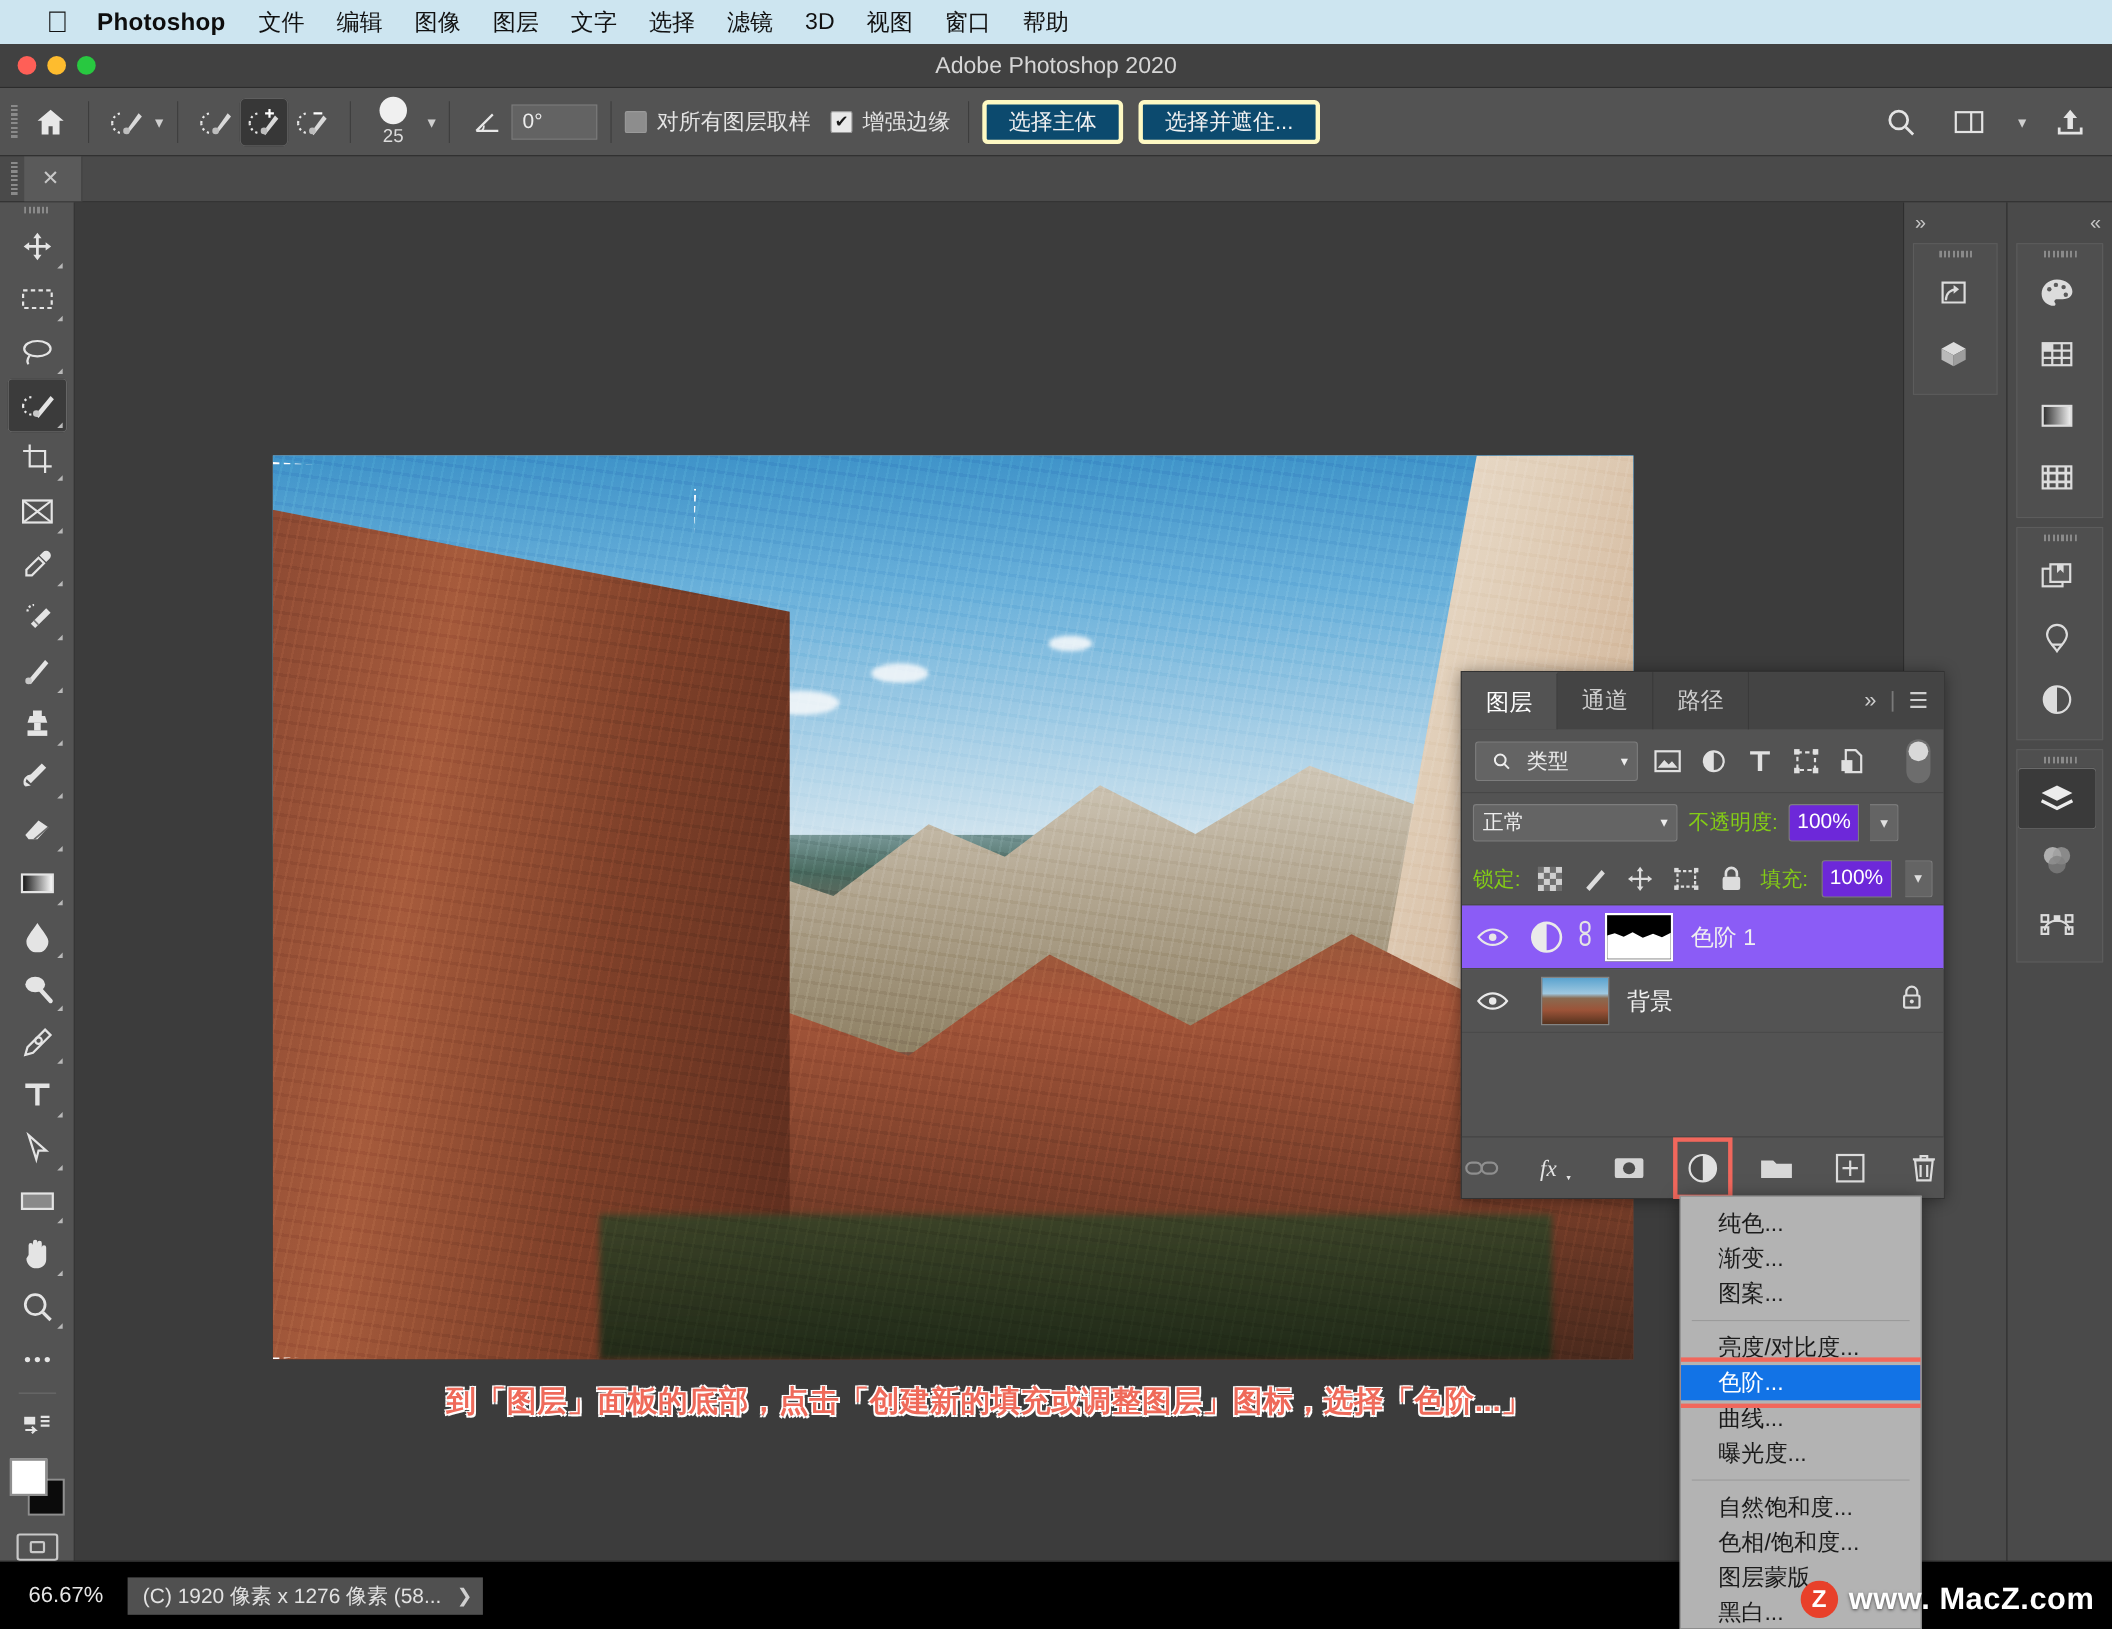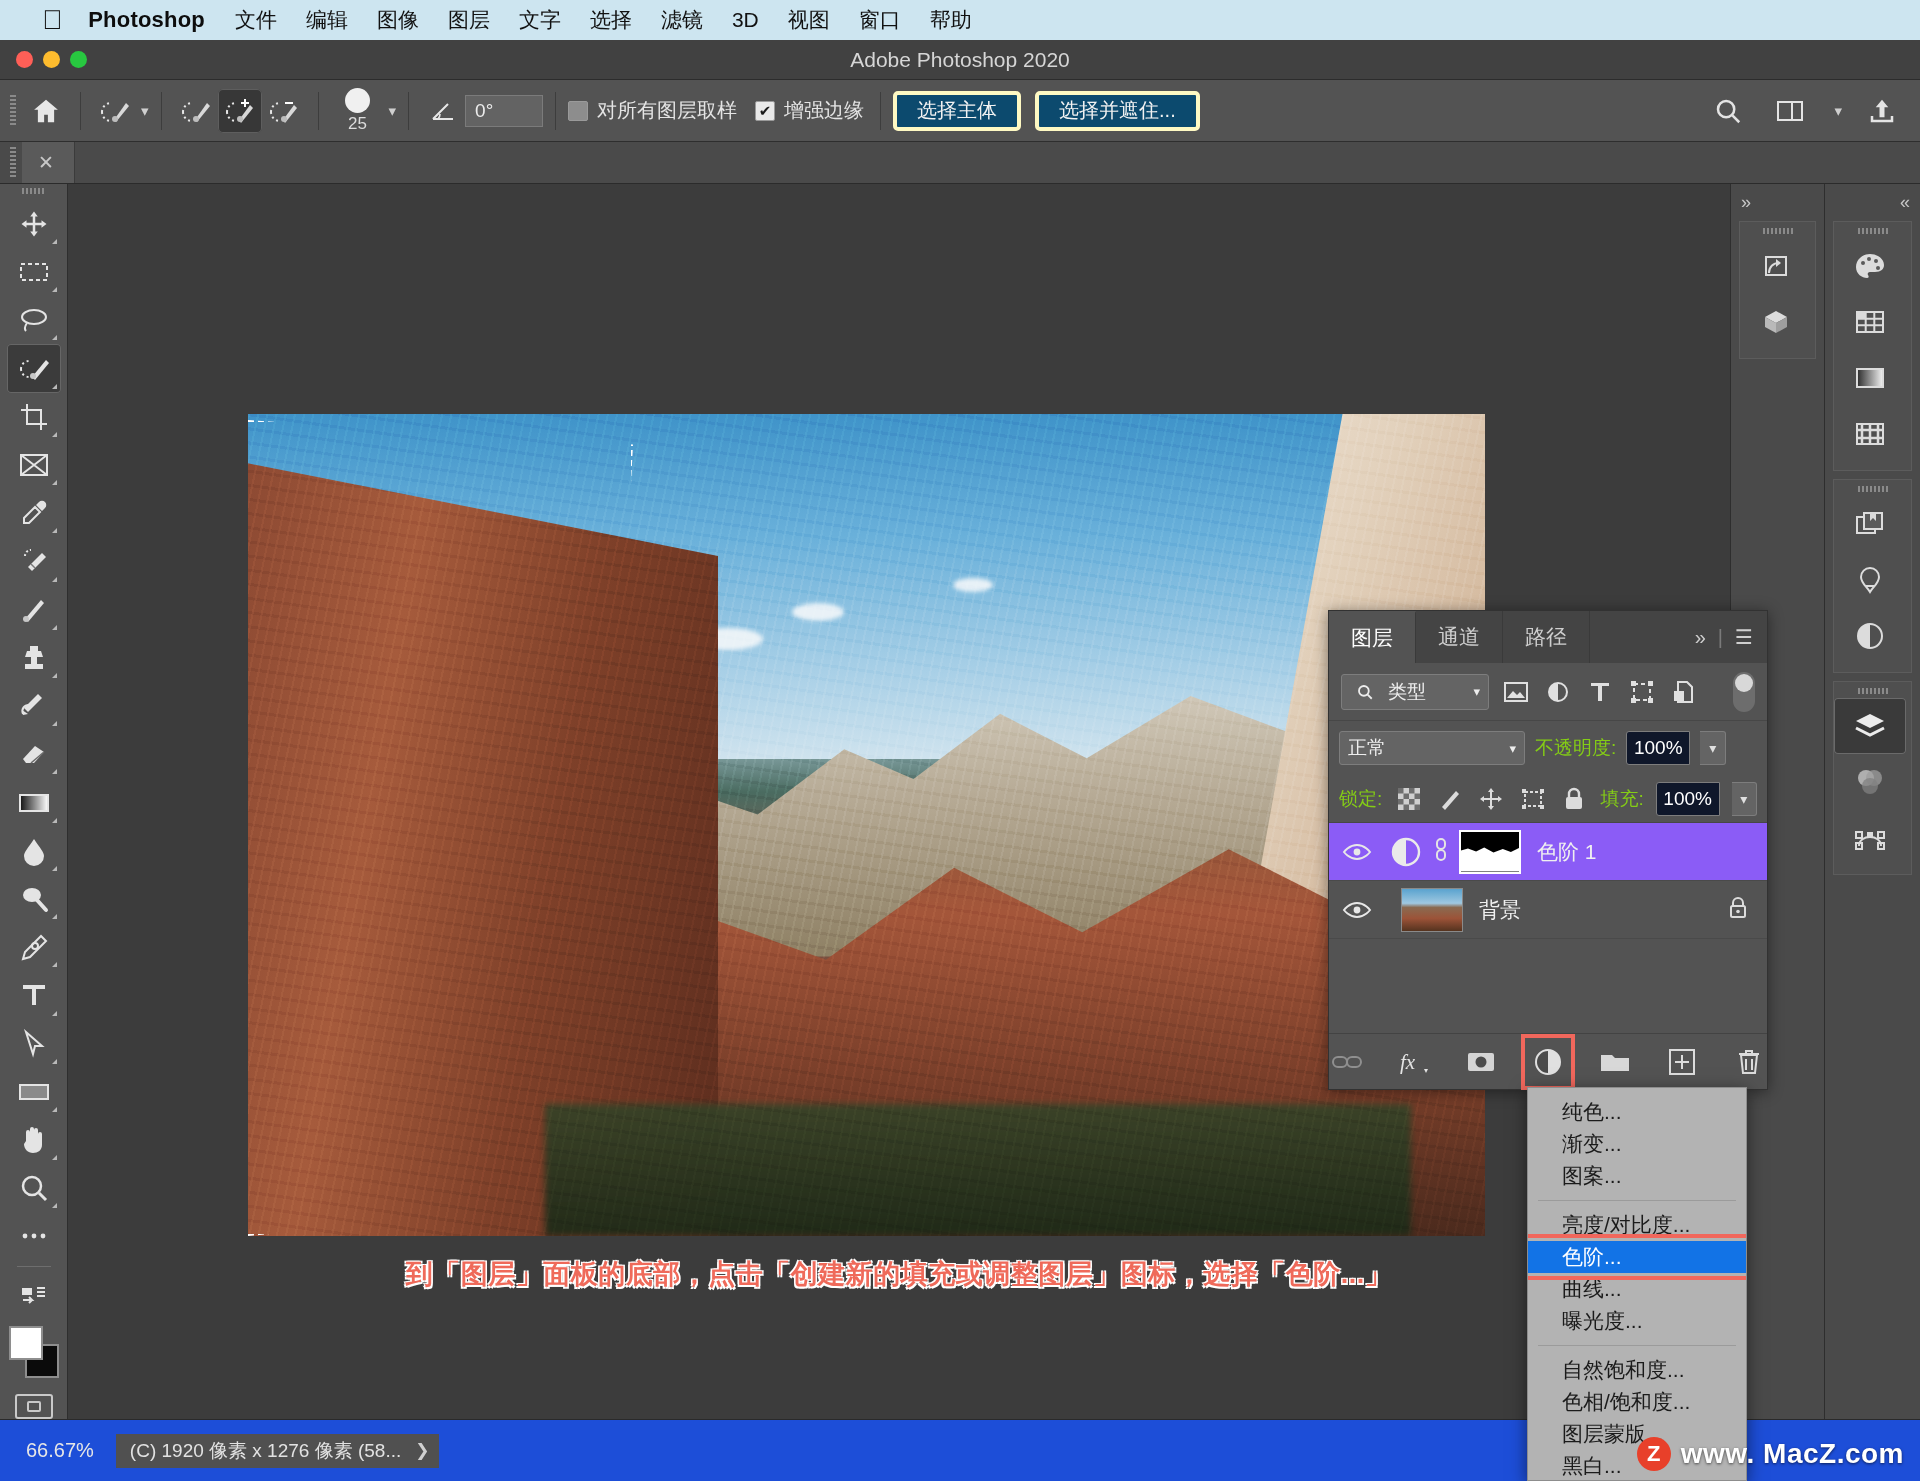--- a/index.html
+++ b/index.html
@@ -180,21 +180,21 @@
                 color: #ededed; font-size: 19px; }
   .ficon { width: 30px; height: 30px; display: flex; align-items: center; justify-content: center; }
   .lp-toggle { margin-left: auto; width: 22px; height: 40px; border-radius: 11px; background: #6d6d6d;
                position: relative; }
   .lp-toggle::after { content:""; position: absolute; top: 2px; left: 2px; width: 18px; height: 18px;
                border-radius: 50%; background: #d8d8d8; }
   .lp-blend { height: 54px; display: flex; align-items: center; gap: 10px; padding: 0 10px; }
   .selectbox { height: 34px; background: #646464; border: 1px solid #7d7d7d; border-radius: 3px;
                display: flex; align-items: center; padding: 0 8px; color: #ededed; font-size: 19px; }
   .lbl { color: #84cc16; font-size: 19px; white-space: nowrap; }
-  .valbox { height: 34px; background: #0f172a; border: 1px solid #7d7d7d; border-radius: 3px 0 0 3px;
+  .valbox { height: 34px; background: #6d28d9; border: 1px solid #7d7d7d; border-radius: 3px 0 0 3px;
             display: flex; align-items: center; justify-content: center; padding: 0 6px;
             color: #ffffff; font-size: 19px; min-width: 64px;}
   .stepper { height: 34px; width: 26px; background: #646464; border: 1px solid #7d7d7d; border-left: none;
              border-radius: 0 3px 3px 0; display: flex; align-items: center; justify-content: center;
              color: #e0e0e0; font-size: 14px; }
   .lp-lock { height: 48px; display: flex; align-items: center; gap: 12px; padding: 0 10px;
              border-bottom: 1px solid #474747; }
   .lp-list { flex: 1; overflow: hidden; }
   .layerrow { height: 58px; display: flex; align-items: center; gap: 0; border-bottom: 1px solid #4a4a4a; }
   .layerrow.sel { background: #8b5cf6; }
@@ -224,21 +224,21 @@
   .dditem { height: 32px; display: flex; align-items: center; padding-left: 34px;
             font-size: 21px; color: #1b1b1b; white-space: nowrap; }
   .dditem.hl { background: #1273e6; color: #ffffff; }
   .ddsep { height: 1px; background: #9b9b9b; margin: 8px 10px; }
   .ddhl-box { position: absolute; left: -4px; right: -4px; top: -7px; bottom: -7px;
               border: 4px solid #f1675c; pointer-events: none; }
   .ddhl-wrap { position: relative; }
 
   
   .statusbar {
-    position: absolute; left: 0; right: 0; bottom: 0; height: 62px; background: #1d4ed8;
+    position: absolute; left: 0; right: 0; bottom: 0; height: 62px; background: #000000;
     display: flex; align-items: center; border-top: 1px solid #2a2a2a;
   }
   .sb-zoom { font-size: 20px; color: #e6e6e6; padding: 0 22px 0 26px; }
   .sb-info { height: 34px; background: #505050; display: flex; align-items: center; gap: 14px;
              padding: 0 10px 0 14px; font-size: 19px; color: #e2e2e2; white-space: nowrap;}
   .sb-arrow { color: #d0d0d0; font-size: 17px; }
 
   
   .wm { position: absolute; right: 16px; bottom: 10px; display: flex; align-items: center; gap: 10px;
         z-index: 60; }

